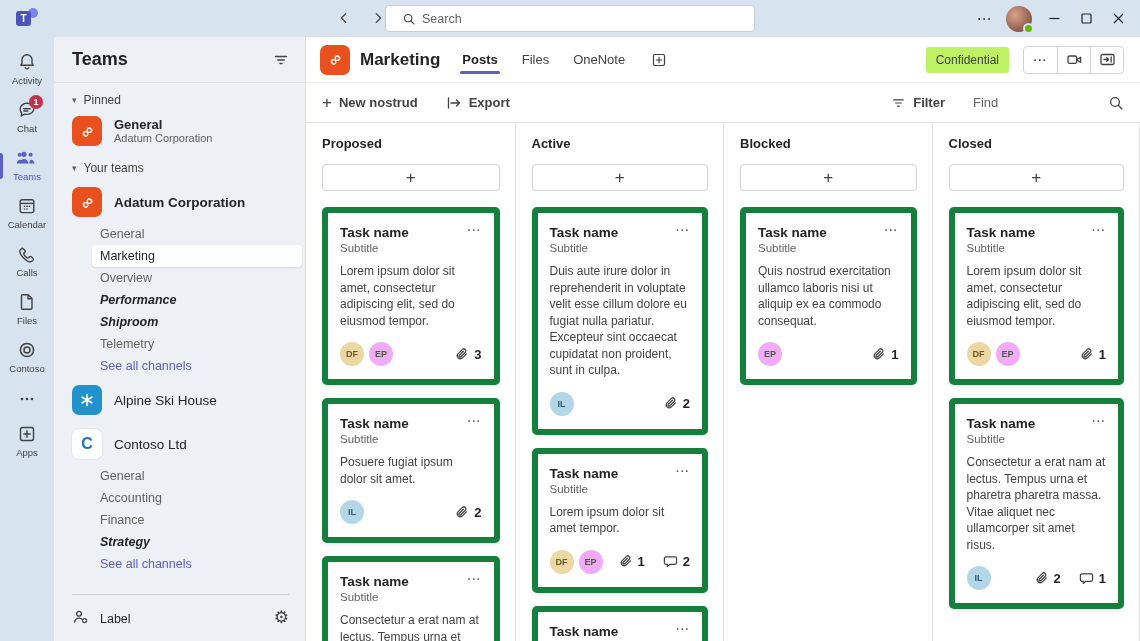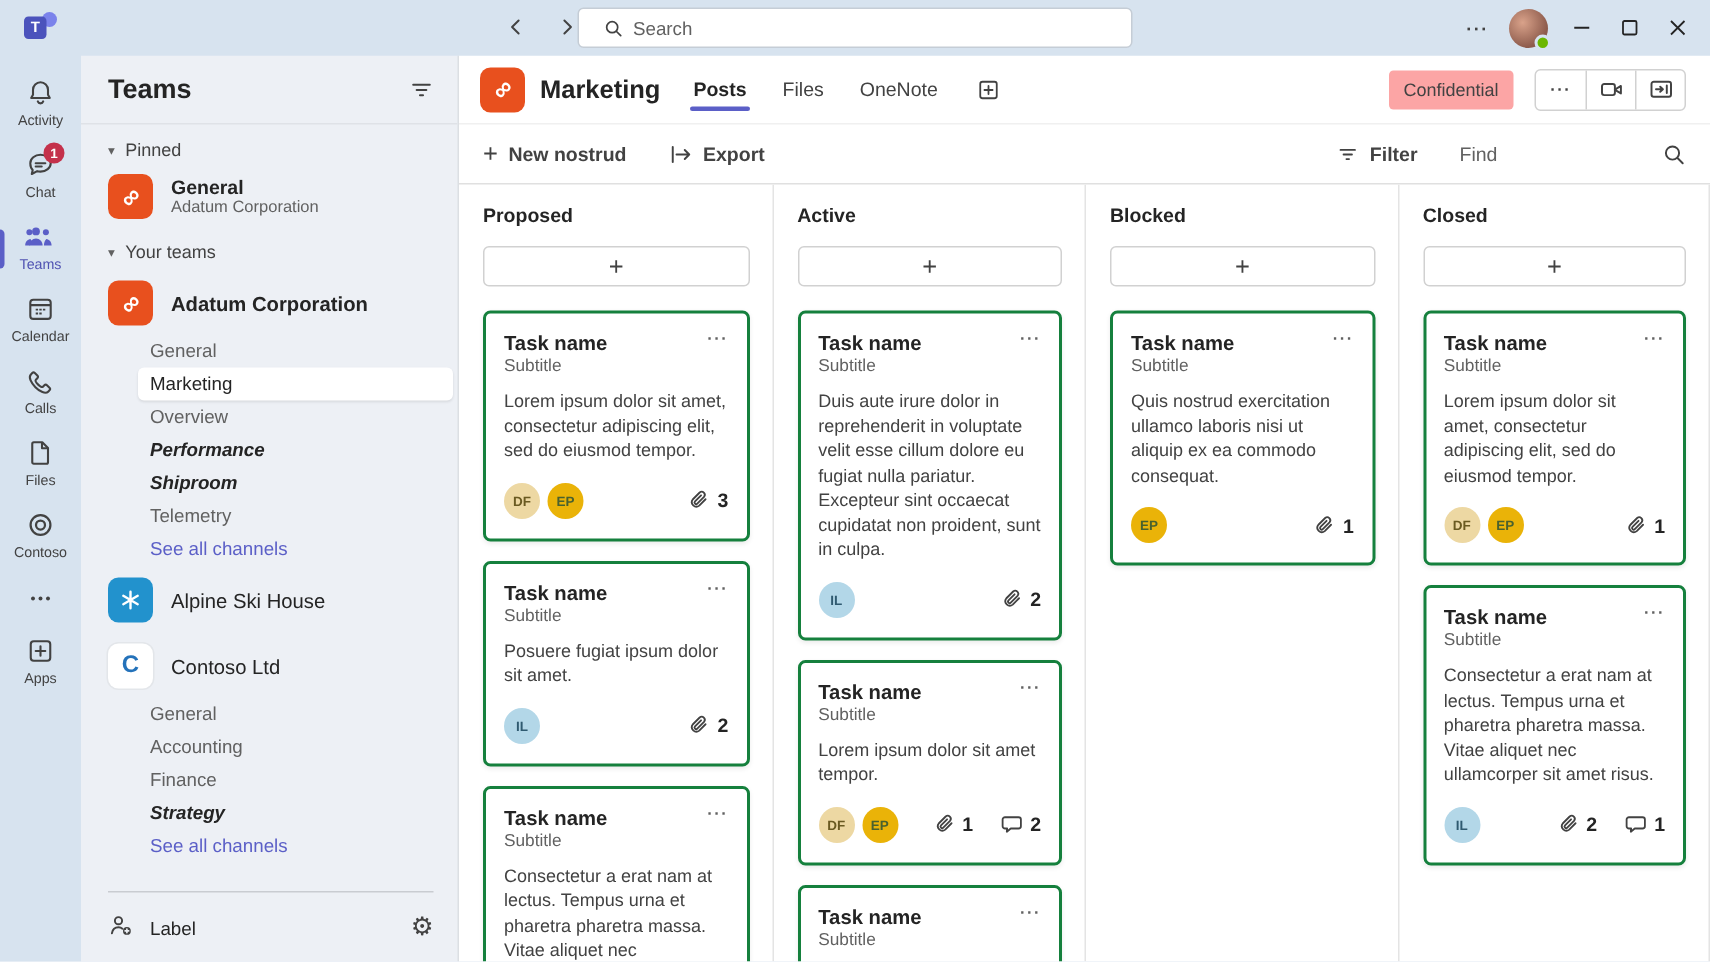--- a/index.html
+++ b/index.html
@@ -65,51 +65,51 @@
   
   .main { flex:1; background:#fff; display:flex; flex-direction:column; min-width:0; }
   .main-header { height:46px; display:flex; align-items:center; padding:0 16px 0 14px; border-bottom:1px solid #f0f0f0; flex:0 0 46px; }
   .mh-title { font-size:17px; font-weight:bold; margin:0 20px 0 10px; }
   .tabs { display:flex; align-items:center; gap:20px; }
   .tab { font-size:13px; color:#424242; padding:12px 2px; position:relative; }
   .tab.active { font-weight:bold; color:#242424; }
   .tab.active::after { content:""; position:absolute; left:0; right:0; bottom:5px; height:3px; border-radius:2px; background:#5b5fc7; }
   .tab-add { margin-left:4px; display:flex; align-items:center; }
   .mh-right { margin-left:auto; display:flex; align-items:center; gap:14px; }
-  .conf-badge { background:#fca5a5; color:#424242; font-size:12px; padding:6px 10px; border-radius:3px; }
+  .conf-badge { background:#bef264; color:#424242; font-size:12px; padding:6px 10px; border-radius:3px; }
   .btn-group { display:flex; border:1px solid #d1d1d1; border-radius:4px; height:28px; }
   .btn-group .gbtn { width:33px; display:flex; align-items:center; justify-content:center; color:#424242; }
   .btn-group .gbtn + .gbtn { border-left:1px solid #d1d1d1; }
   .gbtn .dots { font-weight:bold; letter-spacing:1px; font-size:11px; }
 
   .toolbar { height:40px; display:flex; align-items:center; padding:0 16px 0 16px; border-bottom:1px solid #e0e0e0; flex:0 0 40px; }
   .tool { display:flex; align-items:center; gap:7px; font-size:13px; font-weight:600; color:#424242; margin-right:28px; }
   .tool .plus { font-size:17px; font-weight:400; line-height:1; }
   .tb-spacer { flex:1; }
   .find-input { border:none; outline:none; font-size:13px; width:105px; font-family:inherit; color:#242424; margin-right:30px; background:transparent; }
   .find-input::placeholder, .tb-search input::placeholder { color:#616161; opacity:1; }
 
   
   .board { flex:1; display:flex; overflow:hidden; }
   .col { width:208.5px; padding:13px 15px 0 16px; flex:0 0 208.5px; }
   .col + .col { border-left:1px solid #e4e4e4; }
   .col:last-child { border-right:1px solid #e4e4e4; }
   .col-title { font-size:13px; font-weight:bold; margin-bottom:13px; }
   .add-card { width:100%; height:27px; background:#fff; border:1px solid #d1d1d1; border-radius:4px; font-size:17px; color:#424242; font-weight:300; display:flex; align-items:center; justify-content:center; margin-bottom:16px; font-family:inherit; }
-  .card { background:#fff; border:2px solid #15803d; border-radius:5px; box-shadow:0 1.6px 3.6px rgba(0,0,0,.08); padding:12px 12px 13px; margin-bottom:13px; }
+  .card { background:#fff; border:6px solid #15803d; border-radius:5px; box-shadow:0 1.6px 3.6px rgba(0,0,0,.08); padding:12px 12px 13px; margin-bottom:13px; }
   .card-top { display:flex; justify-content:space-between; align-items:flex-start; }
   .card-title { font-size:13.5px; font-weight:bold; }
   .card-more { color:#616161; font-weight:bold; letter-spacing:1px; font-size:11px; line-height:10px; }
   .card-sub { font-size:11.5px; color:#616161; margin-top:2px; }
   .card-body { font-size:12px; color:#424242; line-height:1.38; margin-top:9px; }
   .card-foot { display:flex; align-items:center; margin-top:13px; min-height:24px; }
   .avatars { display:flex; gap:5px; flex:1; }
   .av { width:24px; height:24px; border-radius:50%; font-size:9px; font-weight:bold; text-align:center; line-height:24px; }
   .av-df { background:#edd8a3; color:#6a5a21; }
-  .av-ep { background:#eab308; color:#49612e; }
+  .av-ep { background:#f0abfc; color:#49612e; }
   .av-il { background:#b3d7e8; color:#2f5a70; }
   .badges { display:flex; align-items:center; gap:18px; }
   .badge { display:flex; align-items:center; gap:5px; }
   .badge b { font-size:13px; font-weight:600; color:#242424; }
 
   svg.ic { display:block; }
 </style>
 </head>
 <body>
 

